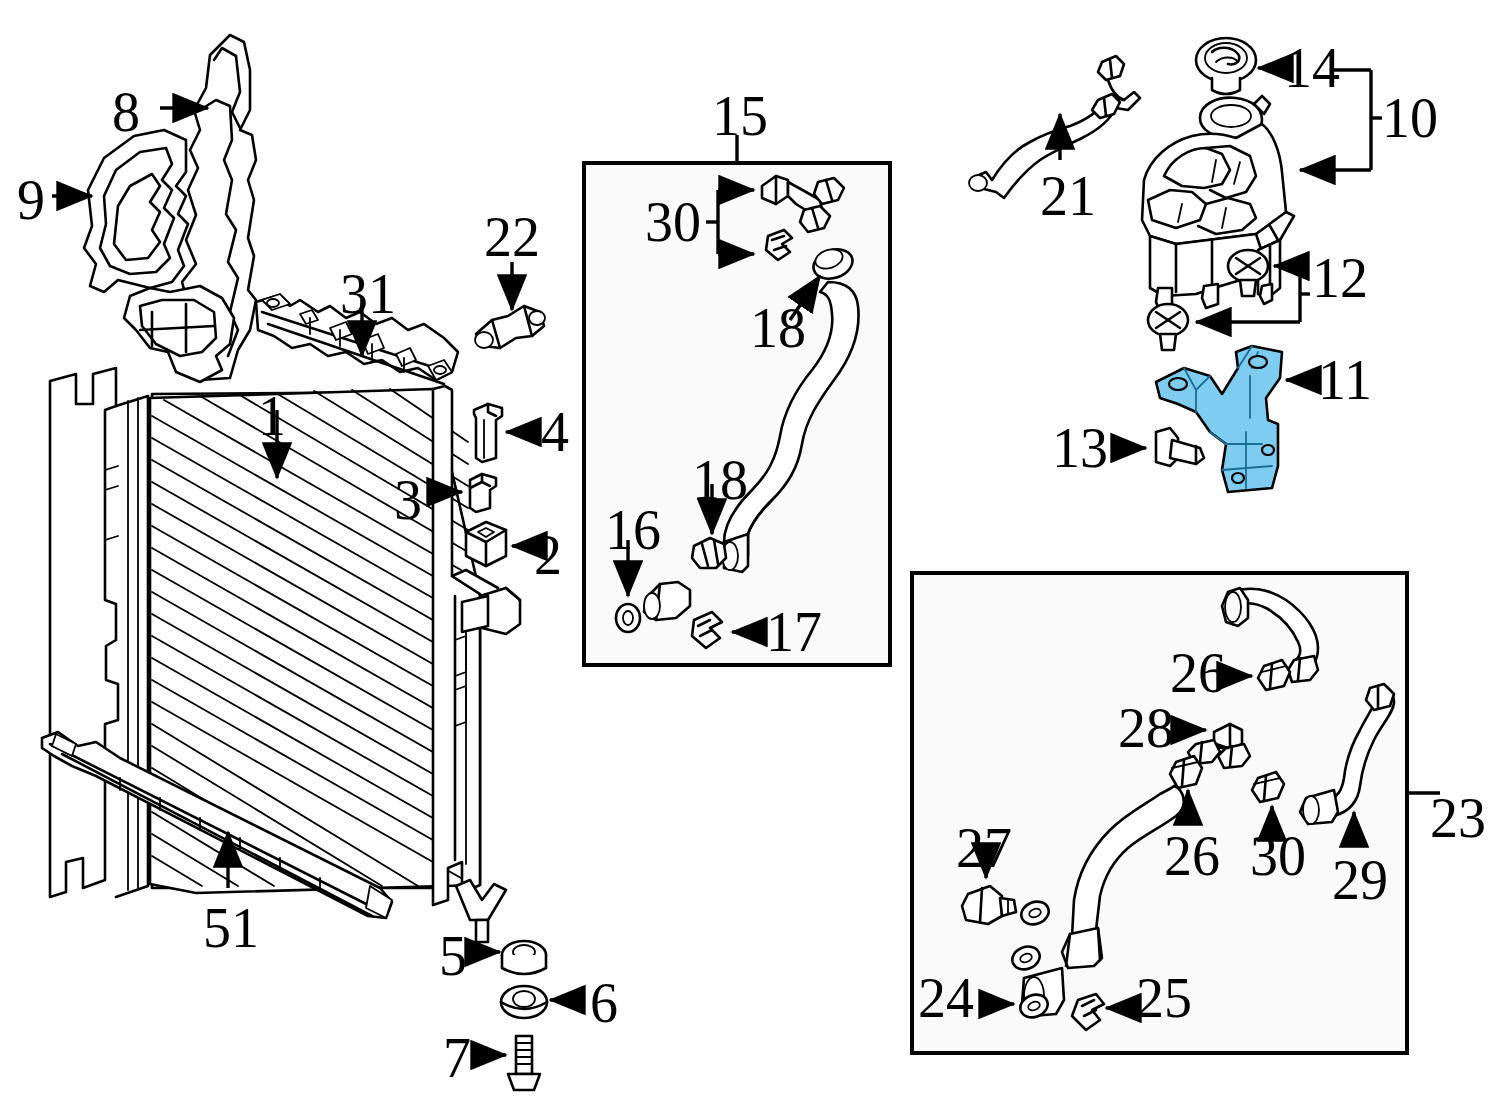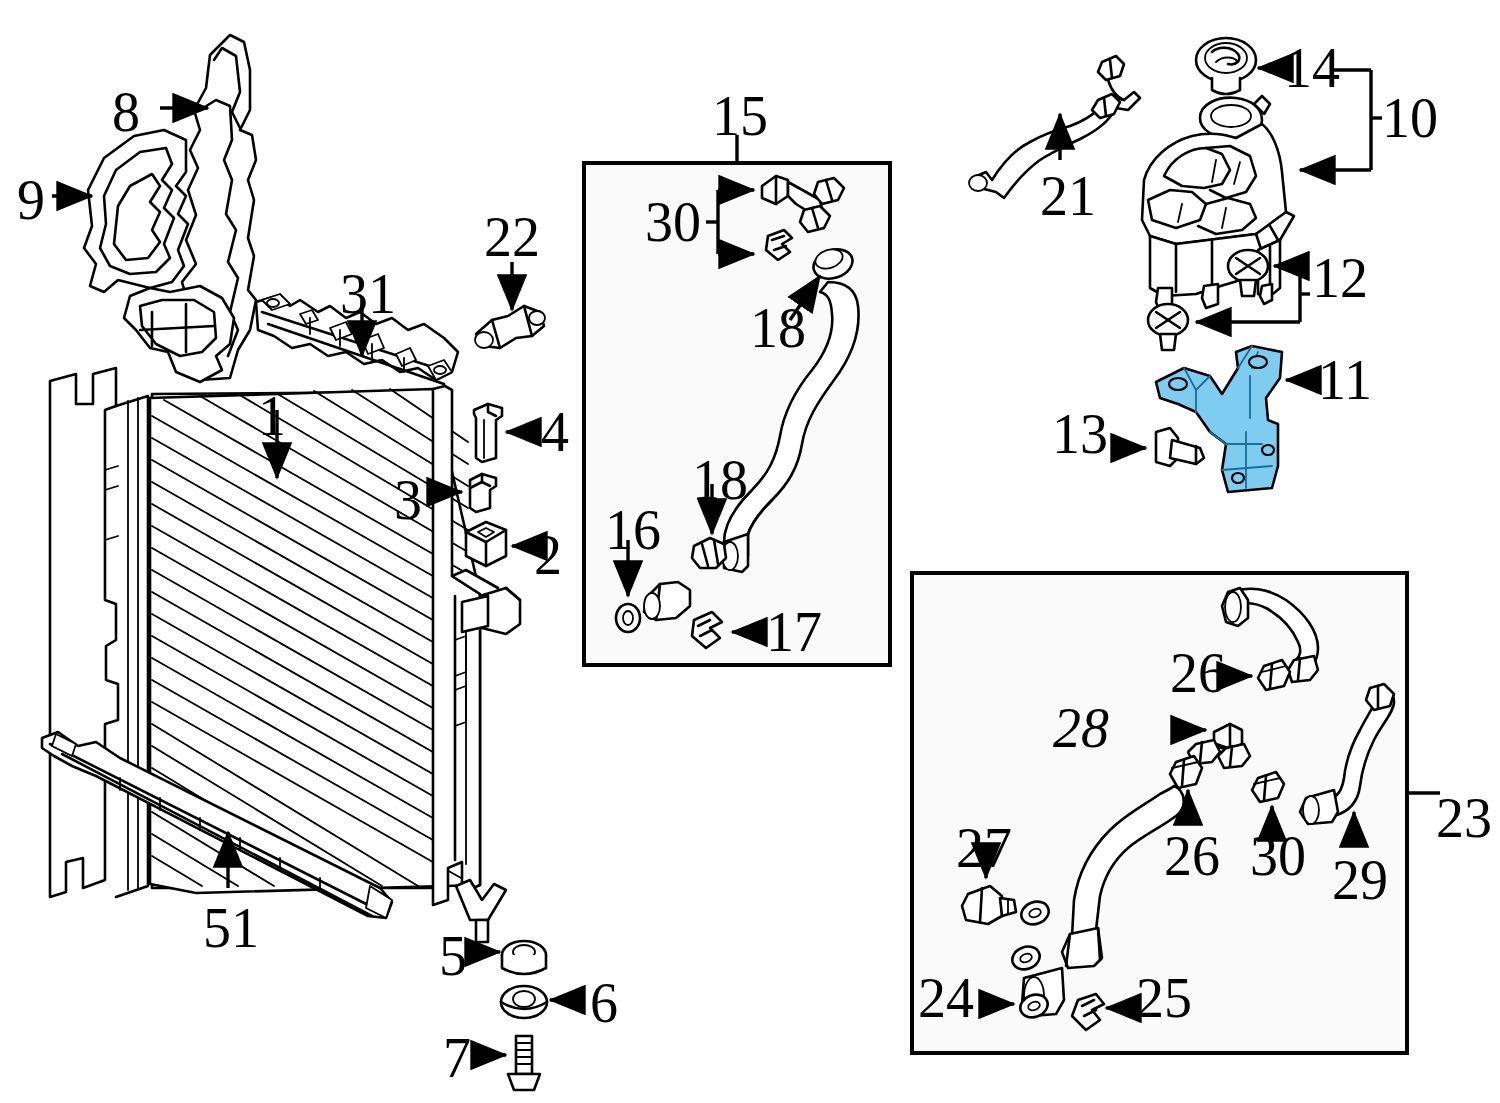--- a/index.html
+++ b/index.html
@@ -639,35 +639,35 @@
   <div class="callout" style="left:394px;  top:472px;">3</div>
   <div class="callout" style="left:541px;  top:404px;">4</div>
   <div class="callout" style="left:439px;  top:928px;">5</div>
   <div class="callout" style="left:590px;  top:975px;">6</div>
   <div class="callout" style="left:443px;  top:1030px;">7</div>
   <div class="callout" style="left:112px;  top:84px;">8</div>
   <div class="callout" style="left:17px;   top:172px;">9</div>
   <div class="callout" style="left:1382px; top:90px;">10</div>
   <div class="callout" style="left:1318px; top:352px;">11</div>
   <div class="callout" style="left:1312px; top:250px;">12</div>
-  <div class="callout" style="left:1052px; top:406px;">13</div>
+  <div class="callout" style="left:1052px; top:420px;">13</div>
   <div class="callout" style="left:1284px; top:40px;">14</div>
   <div class="callout" style="left:712px;  top:88px;">15</div>
   <div class="callout" style="left:605px;  top:502px;">16</div>
   <div class="callout" style="left:766px;  top:604px;">17</div>
   <div class="callout" style="left:692px;  top:452px;">18</div>
   <div class="callout" style="left:750px;  top:300px;">18</div>
   <div class="callout" style="left:645px;  top:194px;">30</div>
   <div class="callout" style="left:1040px; top:168px;">21</div>
   <div class="callout" style="left:484px;  top:209px;">22</div>
-  <div class="callout" style="left:1430px; top:790px;margin-left:6px;">23</div>
+  <div class="callout" style="left:1430px; top:790px;">23</div>
   <div class="callout" style="left:918px;  top:970px;">24</div>
   <div class="callout" style="left:1136px; top:970px;">25</div>
   <div class="callout" style="left:1170px; top:645px;">26</div>
   <div class="callout" style="left:1164px; top:828px;">26</div>
   <div class="callout" style="left:956px;  top:820px;text-align:center;">27</div>
-  <div class="callout" style="left:1053px; top:700px;font-style:italic;">28</div>
+  <div class="callout" style="left:1118px; top:700px;">28</div>
   <div class="callout" style="left:1332px; top:852px;">29</div>
   <div class="callout" style="left:1250px; top:828px;">30</div>
   <div class="callout" style="left:340px;  top:266px;">31</div>
   <div class="callout" style="left:203px;  top:900px;">51</div>
 
 </div>
 
 </body></html>

